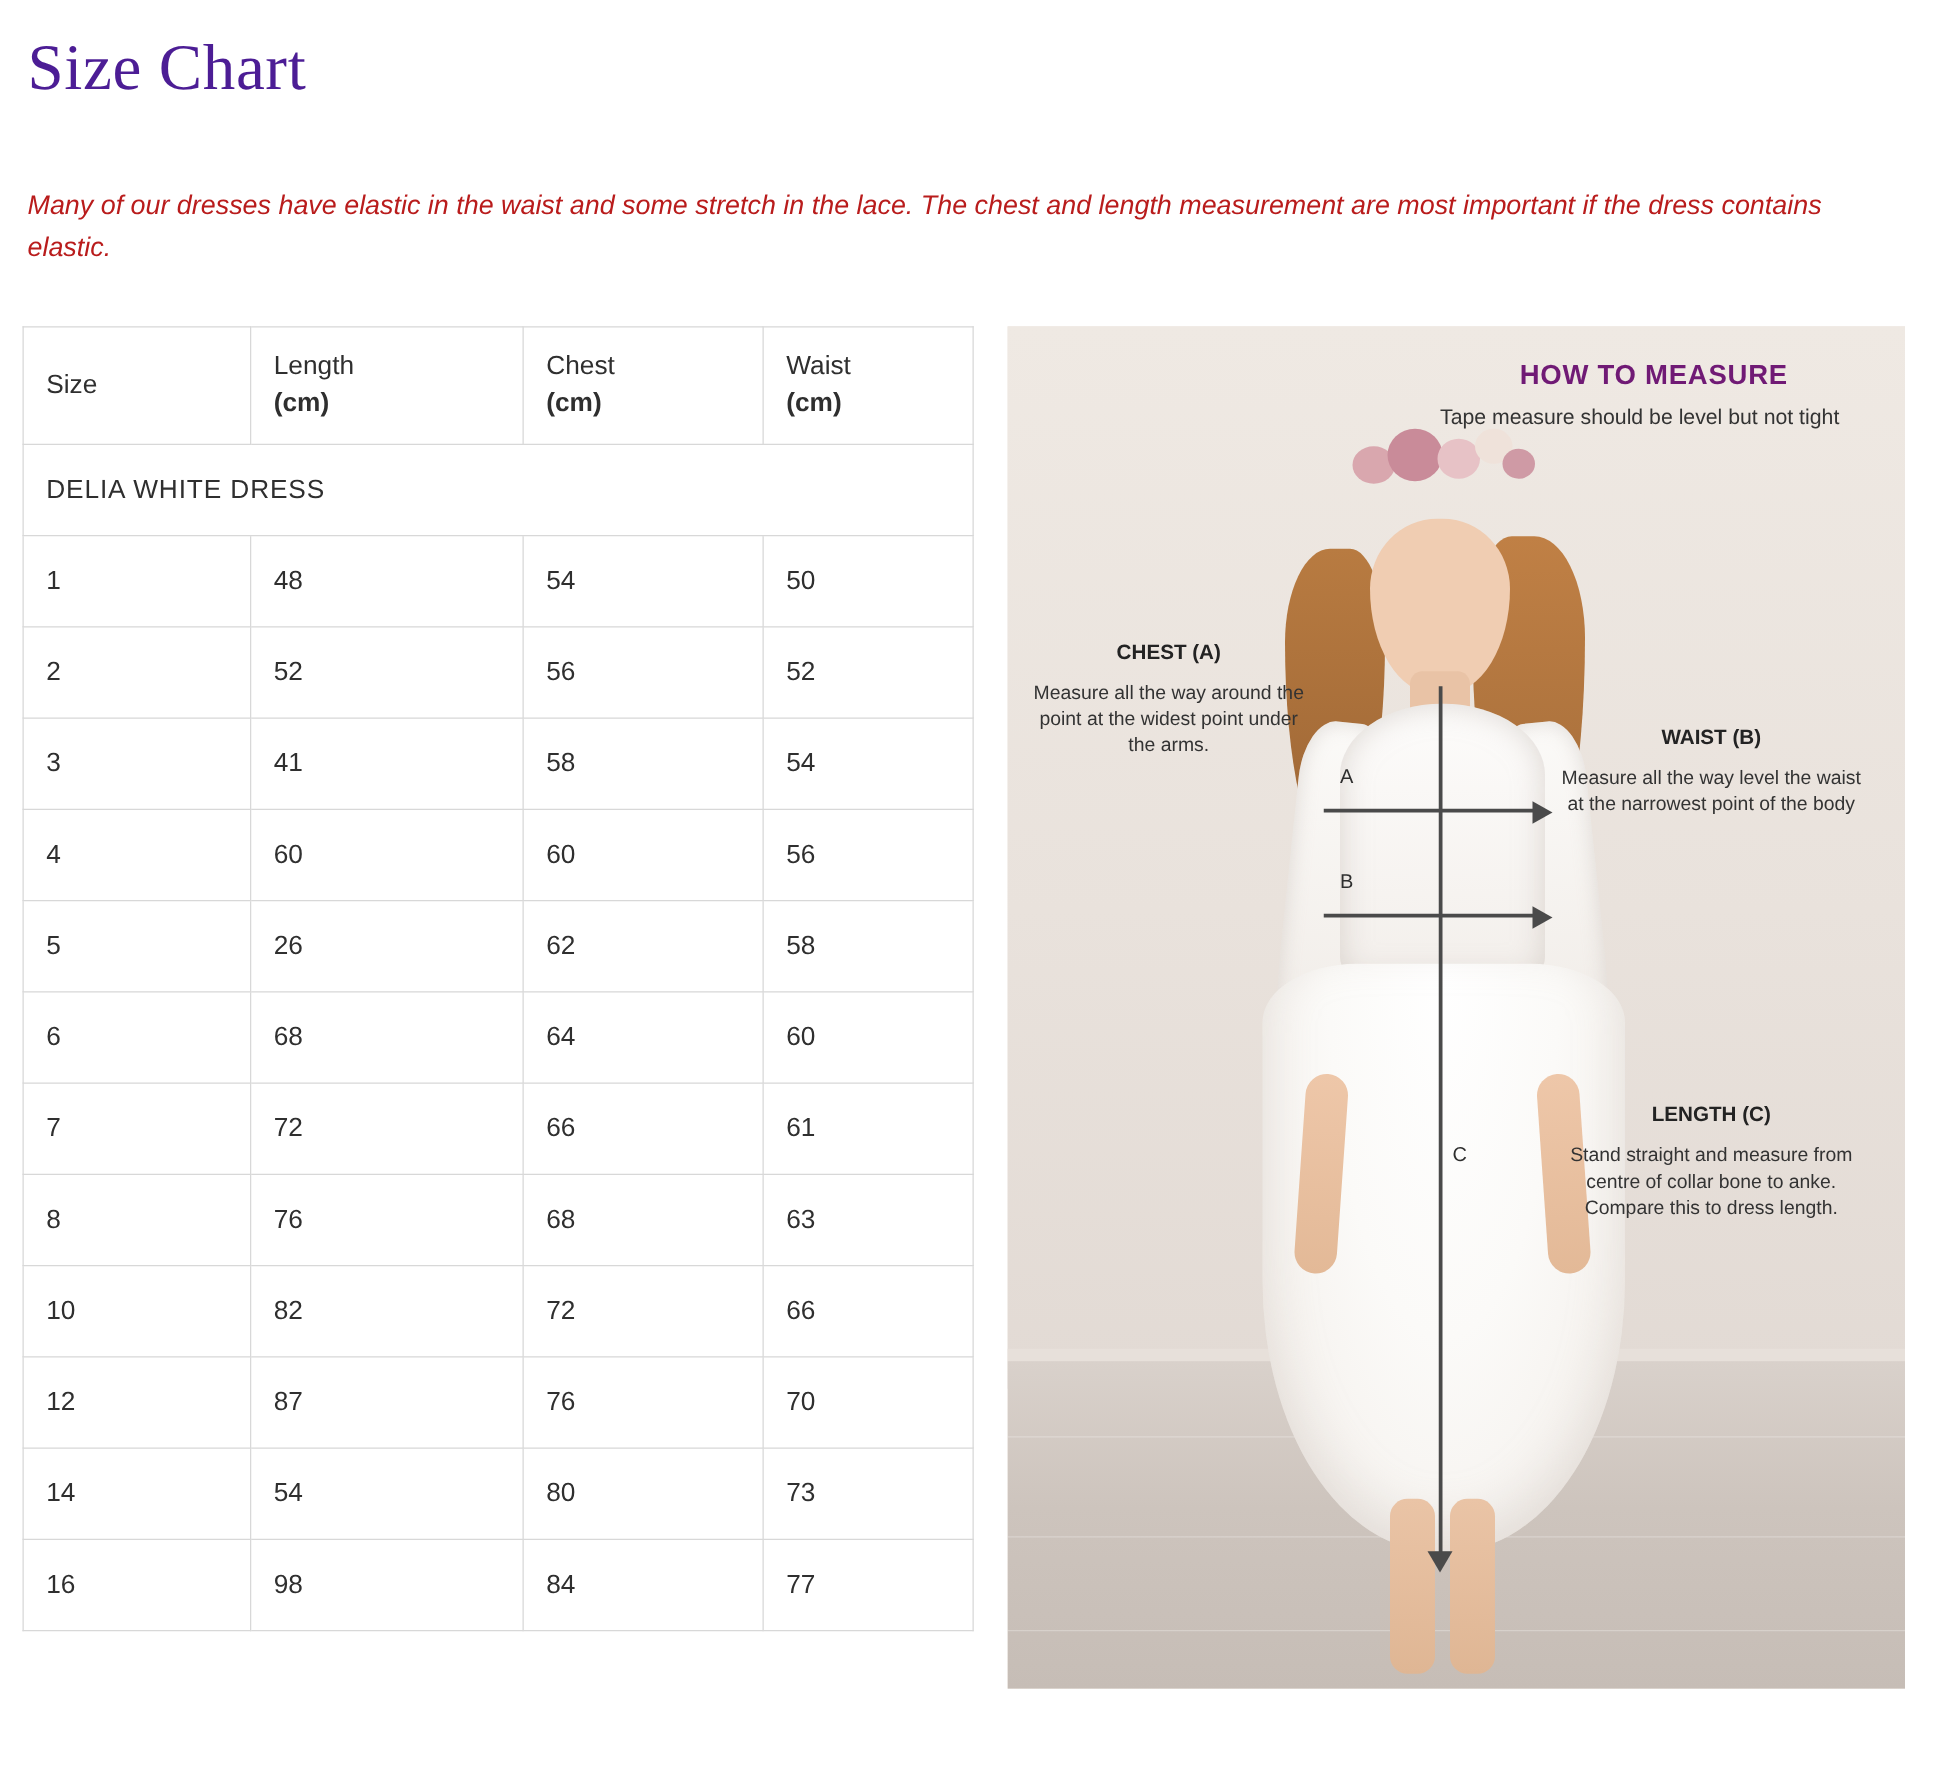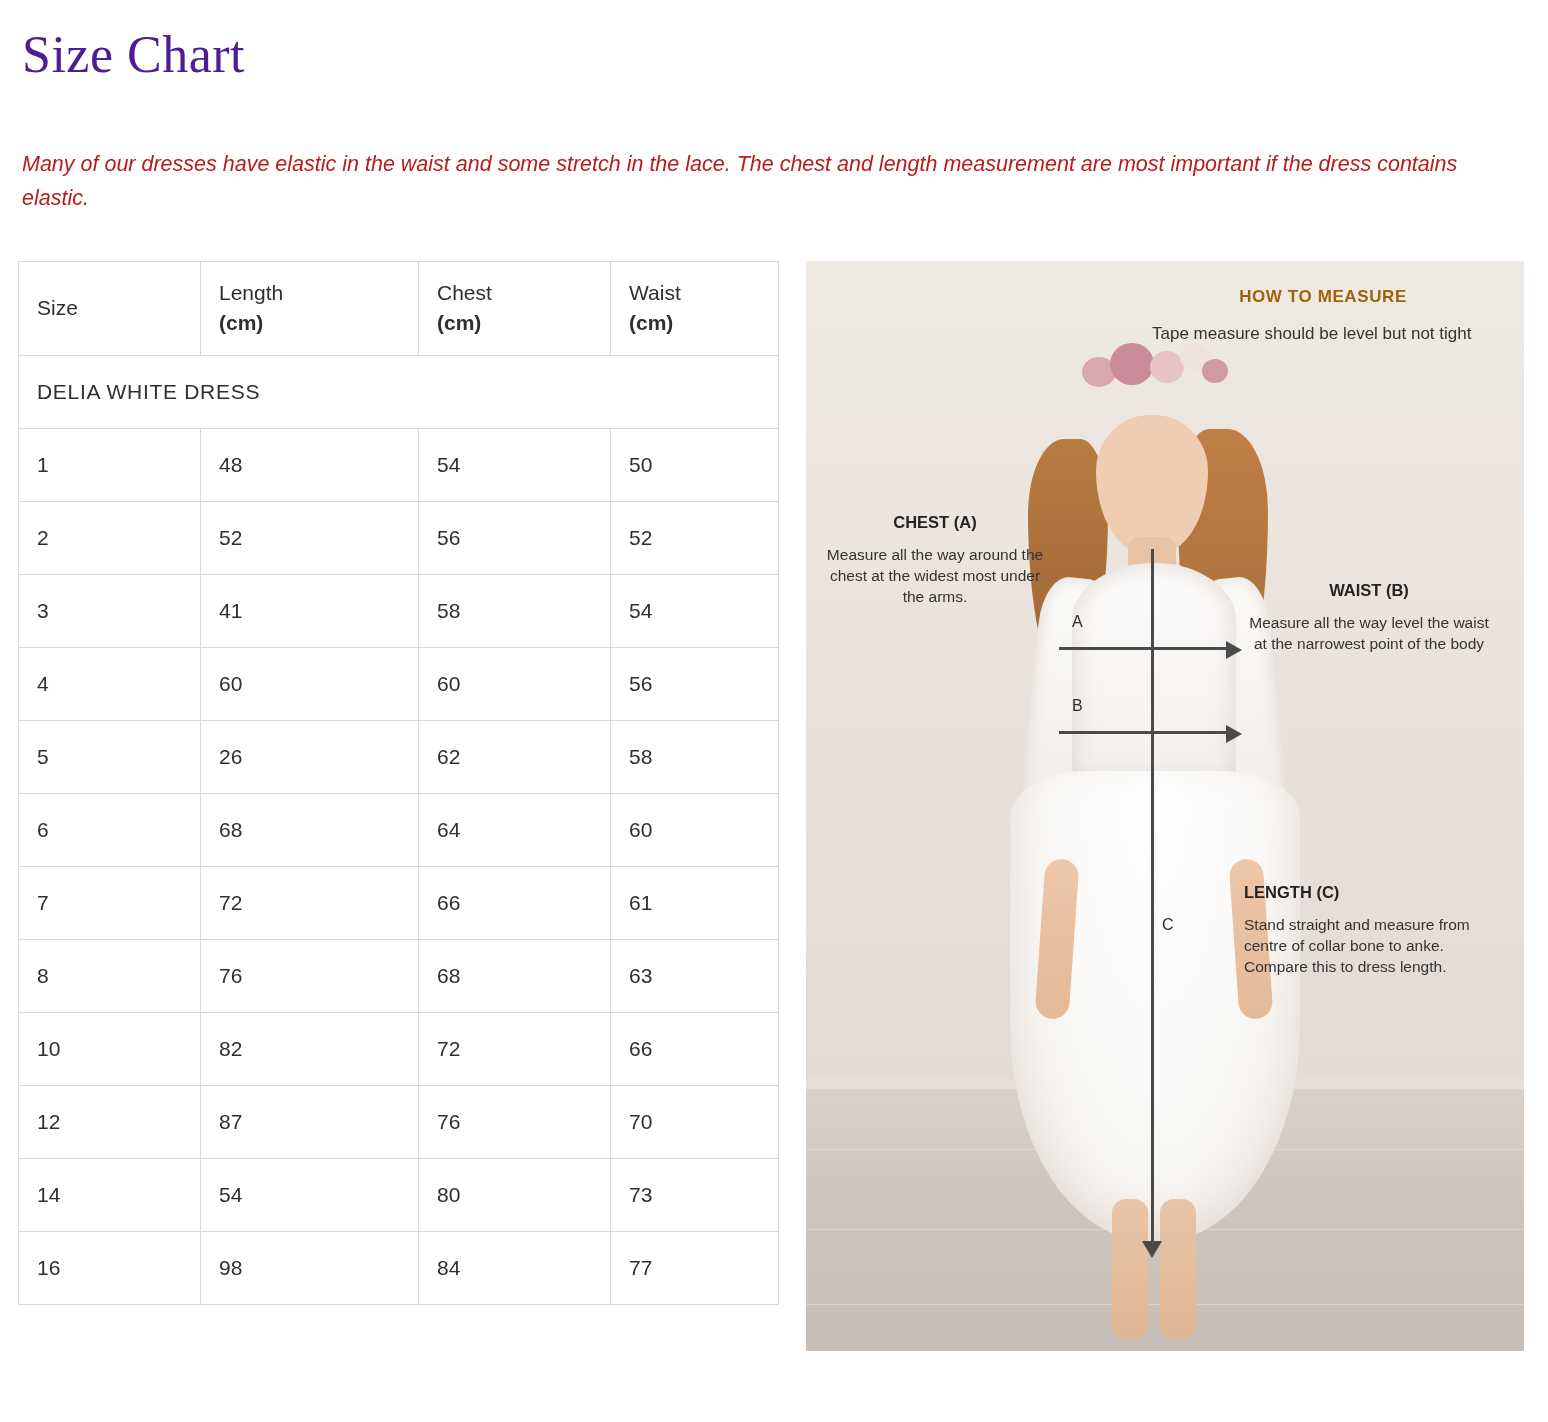--- a/index.html
+++ b/index.html
@@ -179,31 +179,31 @@
     position: absolute; left: 124px; top: 880px; width: 36px; height: 140px;
     background: linear-gradient(180deg, #eac4a6, #dfb694); border-radius: 14px;
   }
   .leg-r {
     position: absolute; left: 172px; top: 880px; width: 36px; height: 140px;
     background: linear-gradient(180deg, #eac4a6, #dfb694); border-radius: 14px;
   }
   
   .ov-title {
     position: absolute; right: 36px; top: 26px; width: 330px; text-align: center;
-    font-size: 17px; font-weight: 700; color: #a16207; letter-spacing: 0.6px;
+    font-size: 22px; font-weight: 700; color: #701a75; letter-spacing: 0.6px;
   }
   .ov-sub {
     position: absolute; right: 42px; top: 62px; width: 330px; text-align: left;
     font-size: 17px; line-height: 1.35; color: #333;
   }
   .ov-block { position: absolute; font-size: 15.5px; line-height: 1.35; color: #333; }
   .ov-head { font-weight: 700; font-size: 16.5px; margin-bottom: 12px; color: #232323; }
   .chest-block { left: 14px; top: 250px; width: 230px; text-align: center; }
   .waist-block { right: 30px; top: 318px; width: 250px; text-align: center; }
-  .length-block { right: 30px; top: 620px; width: 250px; text-align: left; }
+  .length-block { right: 30px; top: 620px; width: 250px; text-align: center; }
   .line-a {
     position: absolute; left: 253px; top: 386px; width: 170px; height: 3px; background: #4a4a4a;
   }
   .line-b {
     position: absolute; left: 253px; top: 470px; width: 170px; height: 3px; background: #4a4a4a;
   }
   .arrow-a, .arrow-b {
     position: absolute; width: 0; height: 0;
     border-top: 9px solid transparent; border-bottom: 9px solid transparent;
     border-left: 16px solid #4a4a4a;
@@ -375,21 +375,21 @@
         <div class="arm-r"></div>
         <div class="leg-l"></div>
         <div class="leg-r"></div>
       </div>
 
       <div class="ov-title">HOW TO MEASURE</div>
       <div class="ov-sub">Tape measure should be level but not tight</div>
 
       <div class="ov-block chest-block">
         <div class="ov-head">CHEST (A)</div>
-        <div>Measure all the way around the chest at the widest most under the arms.</div>
+        <div>Measure all the way around the point at the widest point under the arms.</div>
       </div>
 
       <div class="ov-block waist-block">
         <div class="ov-head">WAIST (B)</div>
         <div>Measure all the way level the waist at the narrowest point of the body</div>
       </div>
 
       <div class="ov-block length-block">
         <div class="ov-head">LENGTH (C)</div>
         <div>Stand straight and measure from centre of collar bone to anke. Compare this to dress length.</div>

